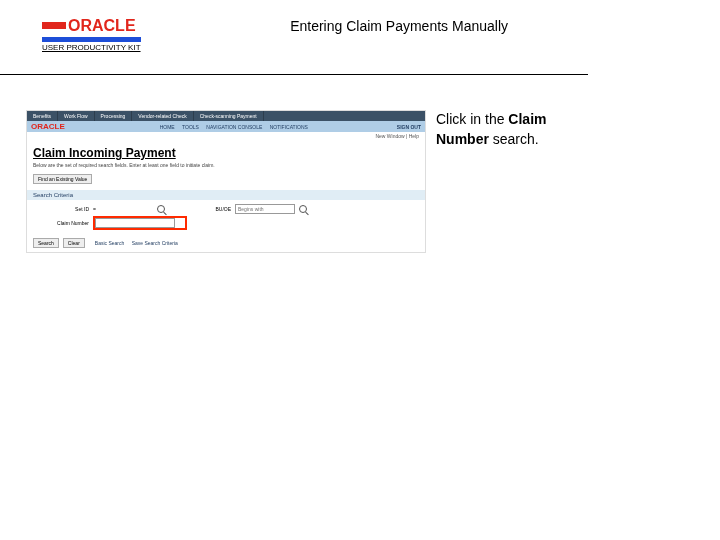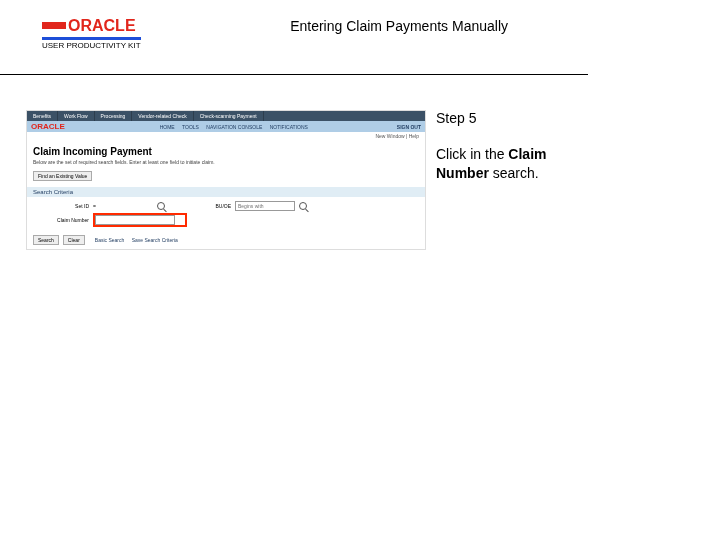--- a/index.html
+++ b/index.html
@@ -5,40 +5,40 @@
   * { box-sizing: border-box; margin: 0; padding: 0; }
   html, body { width: 720px; height: 540px; font-family: Arial, Helvetica, sans-serif; background: #fff; color: #000; }
   .page { position: relative; width: 588px; height: 540px; }
 
   
   .header { position: relative; height: 72px; }
   .brand { position: absolute; top: 16px; left: 42px; }
   .brand-logo { display: inline-block; }
   .brand-logo .bar { display:inline-block; width:24px; height:7px; background:#e1261c; vertical-align:middle; }
   .brand-logo .word { font: bold 16px/1 Arial; color:#e1261c; letter-spacing:0px; margin-left:2px; vertical-align:middle; }
-  .brand-sub { font: 8px/1 Arial; color:#000; margin-top:3px; letter-spacing:0px; border-top:3px solid #1d4ed8; padding-top:2px; }
+  .brand-sub { font: 8px/1 Arial; color:#000; margin-top:3px; letter-spacing:0px; border-top:5px solid #1d4ed8; padding-top:2px;text-decoration:underline; }
   .doc-title { position:absolute; top:18px; right:80px; font: 14px/1.2 Arial; color:#000;margin-left:29px; }
 
   .hr { position:absolute; left:0; right:0; top:74px; height:1px; background:#000; }
 
   
   .body-row { position:absolute; top:110px; left:26px; right:26px; display:flex; gap:4px; }
   .screenshot-col { flex: 0 0 400px; }
   .instruction-col { flex: 1 1 auto; padding-left: 6px; }
 
   
   .shot { width: 400px; border:1px solid #ddd; font-family: Tahoma, Arial, sans-serif; font-size:6px; background:#fff; }
   .shot-top { display:flex; background:#3b5166; color:#fff; font-size:5px; }
   .shot-top span { padding:2px 6px; border-right:1px solid #2c3d4d; }
   .shot-second { display:flex; justify-content:space-between; align-items:center; background:#afcde6; font-size:5px; padding:1px 4px; }
   .shot-second .ologo { color:#e1261c; font-weight:bold; font-size:8px; }
   .shot-second .tabs span { margin-left:6px; color:#1e3a5f; }
   .shot-second .signout { color:#1e3a5f; font-weight:bold; }
   .shot-substrip { text-align:right; font-size:5px; color:#555; padding:1px 6px; }
-  .shot-title { font-weight:bold; font-size:10px; padding:6px 6px 2px; }
+  .shot-title { font-weight:bold; font-size:12px; padding:6px 6px 2px;text-decoration:underline; }
   .shot-desc  { font-size:5px; color:#444; padding:0 6px 6px; }
   .shot-btns  { padding:0 6px 6px; }
   .shot-btns button { font-size:5px; padding:1px 4px; margin-right:2px; background:#eee; border:1px solid #aaa; }
   .shot-section-hdr { background:#e0edf5; color:#1e3a5f; font-size:6px; padding:2px 6px; }
   .shot-form { display:grid; grid-template-columns: 56px 60px 30px 40px 60px 14px; align-items:center; gap:2px 4px; padding:4px 6px; font-size:5px; }
   .shot-form label { text-align:right; }
   .shot-form input.txt { font-size:5px; height:10px; padding:0 2px; border:1px solid #999; width:100%; }
   .mag { display:inline-block; width:8px; height:8px; border:1px solid #555; border-radius:50%; position:relative; }
   .mag::after { content:""; position:absolute; width:4px; height:1px; background:#555; bottom:-2px; right:-3px; transform:rotate(45deg); }
   .highlight-box { border:2px solid #ff2a00; display:inline-block; padding:0; }
@@ -116,20 +116,19 @@
           <span class="step">Clear</span>
           <span class="links">
             <span>Basic Search</span>
             <span>Save Search Criteria</span>
           </span>
         </div>
       </div>
     </div>
 
     <div class="instruction-col">
-      <div class="step-label">Step 5</div>
       <div class="instr-text">
         <span>Click in the </span><b>Claim Number</b><span> search.</span>
       </div>
     </div>
   </div>
 
 </div>
 
 </body></html>

